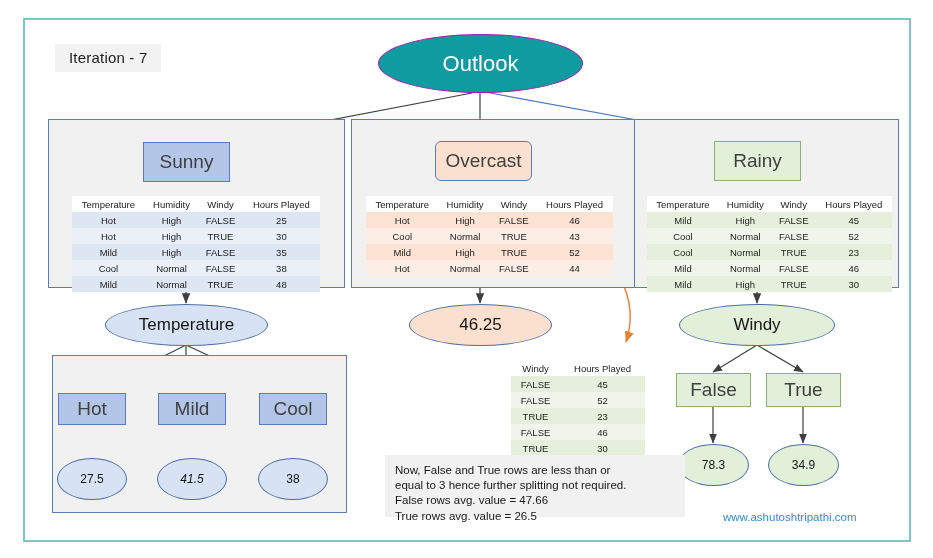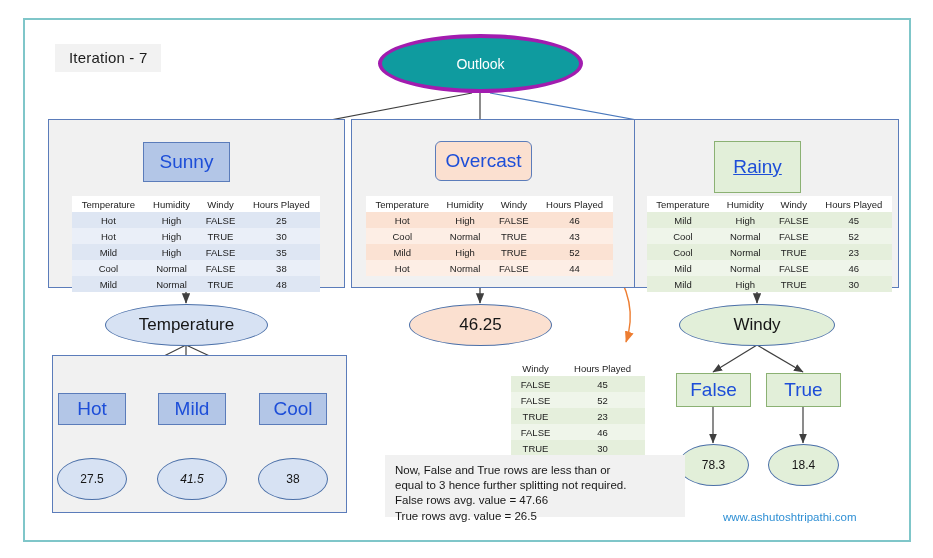--- a/index.html
+++ b/index.html
@@ -20,30 +20,30 @@
   .panel{position:absolute;background:#f1f1f1;border:1px solid #5b7cba;
          box-sizing:border-box;}
   #panel-sunny   {left:48px;  top:119px; width:297px; height:169px;}
   #panel-overcast{left:351px; top:119px; width:292px; height:169px;}
   #panel-rainy   {left:634px; top:119px; width:265px; height:169px;}
   #panel-temp    {left:52px;  top:355px; width:295px; height:158px;}
 
   
   .nbox{position:absolute;box-sizing:border-box;border:1px solid #5b7cba;
         display:flex;align-items:center;justify-content:center;
-        font-size:19px;color:#1d4ed8;}
+        font-size:19px;color:#404040;}
   .nbox.blue  {background:#b3c6e7;border-color:#5b7cba;}
   .nbox.peach {background:#fbe0d0;border-color:#5b7cba;}
   .nbox.green {background:#e2efd9;border-color:#8bb173;}
 
   
   .nell{position:absolute;box-sizing:border-box;border-radius:50%;
         display:flex;align-items:center;justify-content:center;
         font-size:17px;color:#161616;}
-  .nell.teal  {background:#0f9b9f;border:4px solid #a21caf;color:#ffffff;font-size:14px;}
+  .nell.teal  {background:#0f9b9f;border:1px solid #a21caf;color:#ffffff;font-size:22px;}
   .nell.blue  {background:#d7e2f3;border:1px solid #4a6fa8;}
   .nell.peach {background:#fbe0d0;border:1px solid #4a6fa8;}
   .nell.green {background:#e2efd9;border:1px solid #4a6fa8;}
   .nell.small {font-size:12px;}
 
   
   table.dt{position:absolute;border-collapse:collapse;font-size:9.5px;
            color:#1c1c1c;}
   table.dt th{font-weight:400;padding:2.5px 4px;text-align:center;
               white-space:nowrap;}
@@ -125,21 +125,21 @@
 
   <div class="panel" id="panel-sunny"></div>
   <div class="panel" id="panel-overcast"></div>
   <div class="panel" id="panel-rainy"></div>
   <div class="panel" id="panel-temp"></div>
 
   <div class="nell teal" style="left:378px;top:34px;width:205px;height:59px;">Outlook</div>
 
   <div class="nbox blue" style="left:143px;top:142px;width:87px;height:40px;">Sunny</div>
   <div class="nbox peach" style="left:435px;top:141px;width:97px;height:40px;border-radius:6px;">Overcast</div>
-  <div class="nbox green" style="left:714px;top:141px;width:87px;height:52px;text-decoration:underline;">Rainy</div>
+  <div class="nbox green" style="left:714px;top:141px;width:87px;height:40px;">Rainy</div>
 
   <table class="dt blue" id="tbl-sunny" style="left:72px;top:196px;width:248px;">
       <thead>
         <tr>
           <th>Temperature</th>
           <th>Humidity</th>
           <th>Windy</th>
           <th>Hours Played</th>
         </tr>
       </thead>
@@ -266,21 +266,21 @@
   <div class="nbox blue" style="left:259px;top:393px;width:68px;height:32px;">Cool</div>
 
   <div class="nell blue small" style="left:57px;top:458px;width:70px;height:42px;">27.5</div>
   <div class="nell blue small" style="left:157px;top:458px;width:70px;height:42px;font-style:italic;">41.5</div>
   <div class="nell blue small" style="left:258px;top:458px;width:70px;height:42px;">38</div>
 
   <div class="nbox green" style="left:676px;top:373px;width:75px;height:34px;">False</div>
   <div class="nbox green" style="left:766px;top:373px;width:75px;height:34px;">True</div>
 
   <div class="nell green small" style="left:678px;top:444px;width:71px;height:42px;">78.3</div>
-  <div class="nell green small" style="left:768px;top:444px;width:71px;height:42px;">18.4</div>
+  <div class="nell green small" style="left:768px;top:444px;width:71px;height:42px;">34.9</div>
 
   <table class="dt green" id="tbl-windy" style="left:511px;top:360px;width:134px;">
       <thead>
         <tr>
           <th>Windy</th>
           <th>Hours Played</th>
         </tr>
       </thead>
       <tbody>
         <tr>

